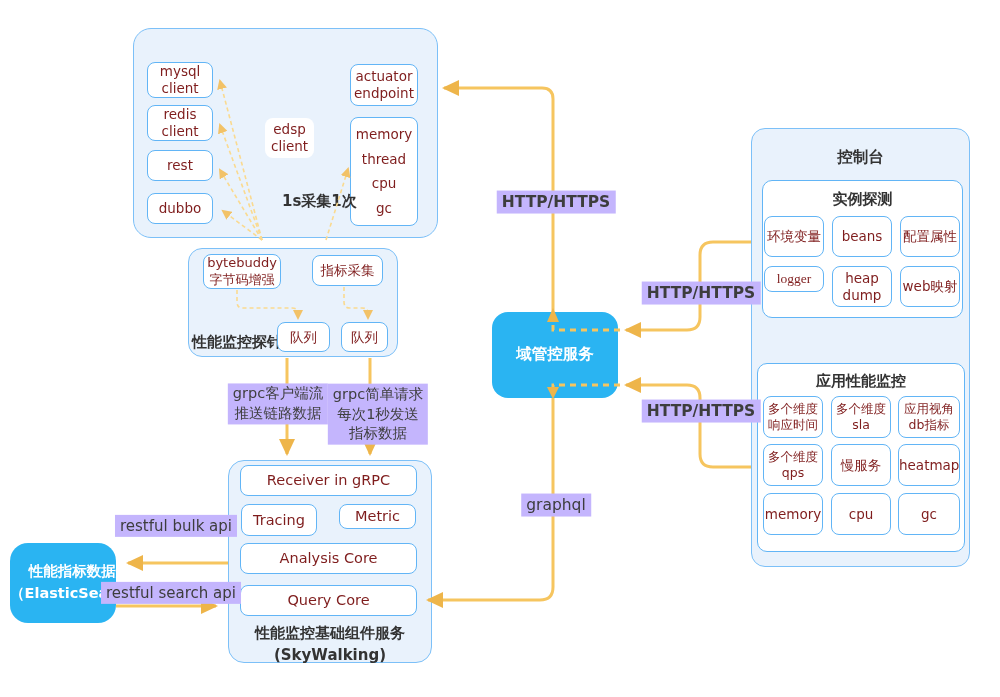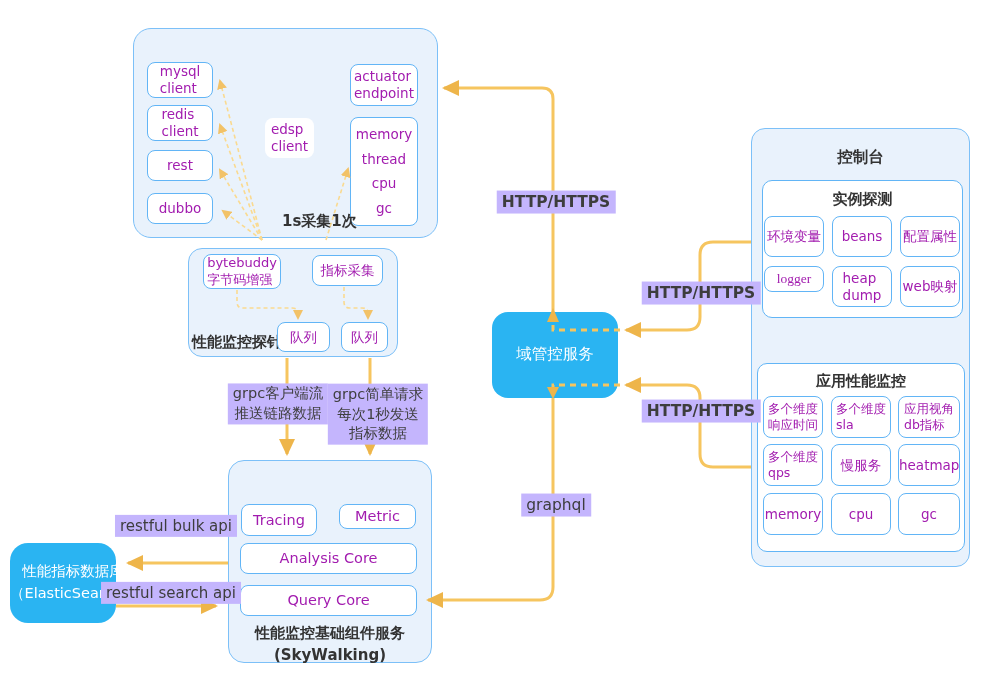--- a/index.html
+++ b/index.html
@@ -1,24 +1,24 @@
 <!DOCTYPE html>
 <html><head>
 <meta charset="utf-8">
 <style>
   html,body{margin:0;padding:0;background:#fff;}
   .canvas{position:relative;width:1000px;height:697px;background:#ffffff;
           font-family:"DejaVu Sans","Liberation Sans",sans-serif;overflow:hidden;}
   .panel{position:absolute;background:#E9F2FC;border:1.6px solid #7CC0F8;border-radius:18px;box-sizing:border-box;z-index:1;}
   .sectionbox{position:absolute;background:#fff;border:1.6px solid #62B5F6;border-radius:10px;box-sizing:border-box;z-index:2;}
   .chip{position:absolute;background:#fff;border:1.5px solid #62B5F6;border-radius:8px;box-sizing:border-box;
-        display:grid;place-items:center;text-align:left;font-size:13.5px;color:#a21caf;line-height:1.25;z-index:3;}
+        display:grid;place-items:center;text-align:center;font-size:13.5px;color:#7f1d1d;line-height:1.25;z-index:3;}
   .chip-plain{border:none;background:#fff;border-radius:8px;}
   .bluebox{position:absolute;background:#2AB4F2;border-radius:16px;display:grid;place-items:center;
-           color:#fff;font-weight:normal;font-size:15.5px;text-align:center;line-height:1.5;z-index:2;}
+           color:#fff;font-weight:bold;font-size:15.5px;text-align:center;line-height:1.5;z-index:2;}
   .title{position:absolute;font-weight:bold;color:#333;font-size:15.5px;text-align:center;line-height:1.45;z-index:3;}
   .multiline{white-space:pre-line;}
   .edgelabel{position:absolute;transform:translate(-50%,-50%);background:#c4b5fd;padding:1px 5px;
              color:#3d3d3d;font-size:15.5px;font-weight:600;z-index:6;text-align:center;line-height:1.35;white-space:pre-line;}
   .edgelabel.light{font-weight:500;color:#3f3f3f;font-size:14.5px;}
   svg.edges{position:absolute;left:0;top:0;z-index:5;pointer-events:none;}
   .note{position:absolute;font-weight:bold;color:#333;font-size:15px;z-index:4;background:transparent;}
 </style>
 </head>
 <body>
@@ -44,21 +44,21 @@
   <div class="chip chip-plain multiline" style="left:265px;top:118px;width:49px;height:40px;">edsp
 client</div>
   <div class="chip multiline" style="left:350px;top:64px;width:68px;height:42px;">actuator
 endpoint</div>
   <div class="chip" style="left:350px;top:117px;width:68px;height:109px;display:flex;flex-direction:column;justify-content:space-evenly;align-items:center;">
     <span>memory</span>
     <span>thread</span>
     <span>cpu</span>
     <span>gc</span>
   </div>
-  <div class="note" style="left:282px;top:192px;margin-top:20px;">1s采集1次</div>
+  <div class="note" style="left:282px;top:192px;">1s采集1次</div>
 
   <div class="chip multiline" style="left:203px;top:254px;width:78px;height:35px;font-size:13px;">bytebuddy
 字节码增强</div>
   <div class="chip" style="left:312px;top:255px;width:71px;height:31px;">指标采集</div>
   <div class="chip" style="left:277px;top:322px;width:53px;height:30px;">队列</div>
   <div class="chip" style="left:341px;top:322px;width:47px;height:30px;">队列</div>
 
   <div class="bluebox multiline" style="left:492px;top:312px;width:126px;height:86px;">域管控服务</div>
   <div class="bluebox multiline" style="left:10px;top:543px;width:106px;height:80px;border-radius:18px;font-size:14.5px;">性能指标数据库
 （ElasticSearch）</div>
@@ -82,20 +82,21 @@
   <div class="chip multiline" style="left:898px;top:396px;width:62px;height:42px;font-size:12.5px;">应用视角
 db指标</div>
   <div class="chip multiline" style="left:763px;top:444px;width:60px;height:42px;font-size:12.5px;">多个维度
 qps</div>
   <div class="chip" style="left:831px;top:444px;width:60px;height:42px;">慢服务</div>
   <div class="chip" style="left:898px;top:444px;width:62px;height:42px;">heatmap</div>
   <div class="chip" style="left:763px;top:493px;width:60px;height:42px;">memory</div>
   <div class="chip" style="left:831px;top:493px;width:60px;height:42px;">cpu</div>
   <div class="chip" style="left:898px;top:493px;width:62px;height:42px;">gc</div>
 
+  <div class="chip" style="left:240px;top:465px;width:177px;height:31px;font-size:14.5px;">Receiver in gRPC</div>
   <div class="chip" style="left:241px;top:504px;width:76px;height:32px;font-size:14.5px;">Tracing</div>
   <div class="chip" style="left:339px;top:504px;width:77px;height:25px;font-size:14.5px;">Metric</div>
   <div class="chip" style="left:240px;top:543px;width:177px;height:31px;font-size:14.5px;">Analysis Core</div>
   <div class="chip" style="left:240px;top:585px;width:177px;height:31px;font-size:14.5px;">Query Core</div>
 
   <svg class="edges" width="1000" height="697" viewBox="0 0 1000 697">
     <defs>
       <marker id="mBig" markerUnits="userSpaceOnUse" markerWidth="18" markerHeight="16" refX="15" refY="8" orient="auto">
         <path d="M0,0 L17,8 L0,16 Z" fill="#EEB54A"></path>
       </marker>

